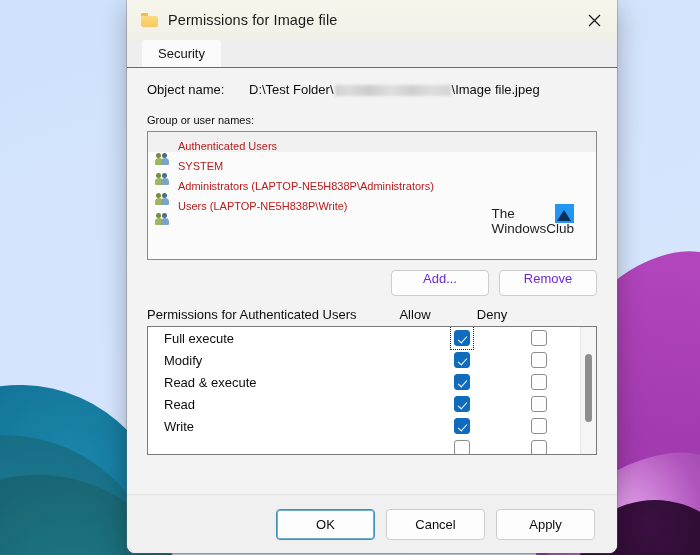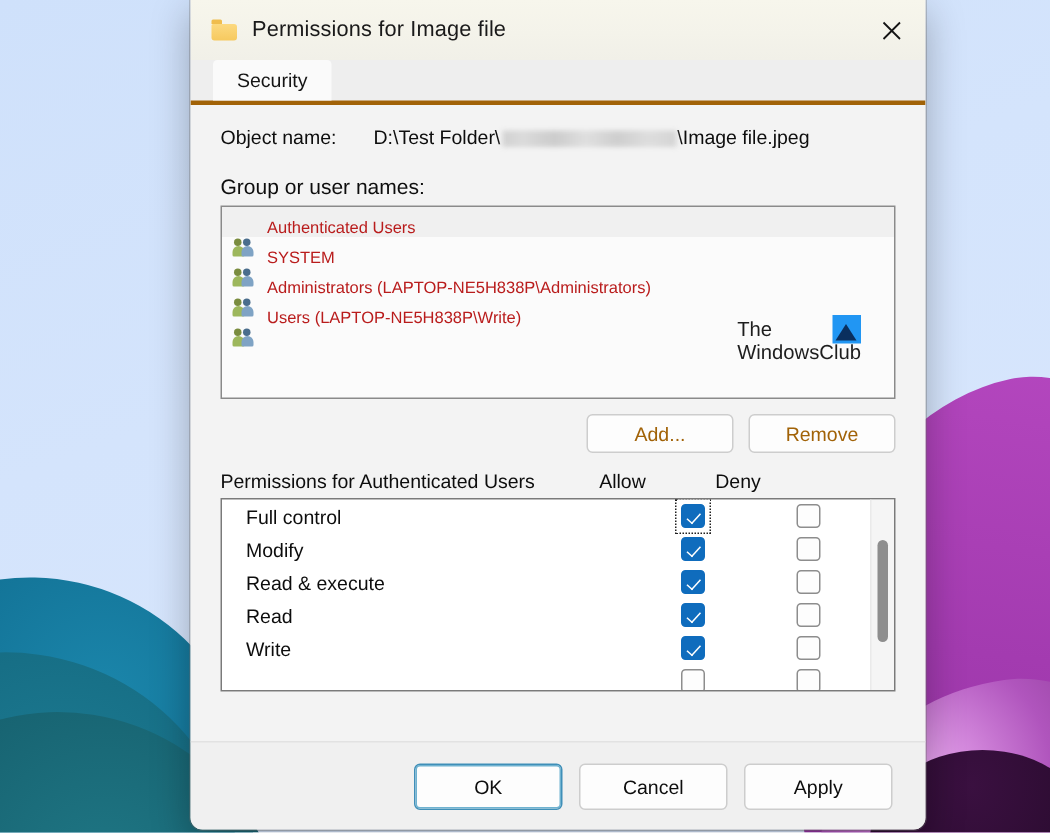--- a/index.html
+++ b/index.html
@@ -100,21 +100,21 @@
     width: 46px; height: 40px;
     display: flex; align-items: center; justify-content: center;
     cursor: default;
   }
   .close-btn svg { display: block; }
 
   
   .tabstrip {
     height: 27px;
     background: #eeeeee;
-    border-bottom: 3px solid #a16207;
+    border-bottom: 1px solid #a16207;
     display: flex; align-items: flex-end;
     padding-left: 15px;
     flex: 0 0 auto;
   }
   .tab-item {
     height: 27px;
     padding: 0 16px;
     background: #fafafa;
     display: flex; align-items: center;
     font-size: 13px; color: #141414;
@@ -140,21 +140,21 @@
     display: inline-block;
     width: 116px; height: 11px;
     vertical-align: middle;
     margin: 0 1px;
     background: linear-gradient(90deg,#cfcfcf 0%,#d9d9d9 12%,#c9c9c9 30%,#dedede 48%,#cccccc 66%,#dcdcdc 84%,#d2d2d2 100%);
     filter: blur(1.6px);
     opacity: 0.92;
   }
 
   .section-label {
-    font-size: 14px; color: #0d0d0d;
+    font-size: 11px; color: #0d0d0d;
     margin-bottom: 5px;
   }
 
   
   .listbox {
     height: 127px;
     background: #fbfbfb;
     border: 1px solid #8a8a8a;
     position: relative;
     overflow: hidden;
@@ -209,25 +209,25 @@
 
   
   .btn-row {
     display: flex; justify-content: flex-end; gap: 10px;
     margin-top: 10px;
   }
   .btn {
     background: #fdfdfd;
     border: 1px solid #cdcdcd;
     border-radius: 4px;
-    font-size: 13px; color: #a16207;
+    font-size: 13px; color: #6d28d9;
     font-family: "Liberation Sans", sans-serif;
     height: 24px;
     min-width: 96px;
-    display: flex; align-items: center; justify-content: center;
+    display: flex; align-items: flex-start; justify-content: center;
     cursor: default;
   }
 
   
   .perm-head {
     display: flex;
     margin-top: 11px;
     font-size: 13px; color: #0d0d0d;
   }
   .perm-head-title { flex: 1 1 auto; line-height: 15px; max-width: 230px; }
@@ -426,21 +426,21 @@
 
       <div class="perm-head">
         <div class="perm-head-title">Permissions for Authenticated Users</div>
         <div class="perm-head-allow">Allow</div>
         <div class="perm-head-deny">Deny</div>
       </div>
 
       <div class="permbox">
 
         <div class="perm-row">
-          <div class="perm-name">Full control</div>
+          <div class="perm-name">Full execute</div>
           <div class="perm-cell">
             <span class="cb-focus">
               <span class="cb on"></span>
             </span>
           </div>
           <div class="perm-cell deny">
             <span class="cb off"></span>
           </div>
         </div>
 

